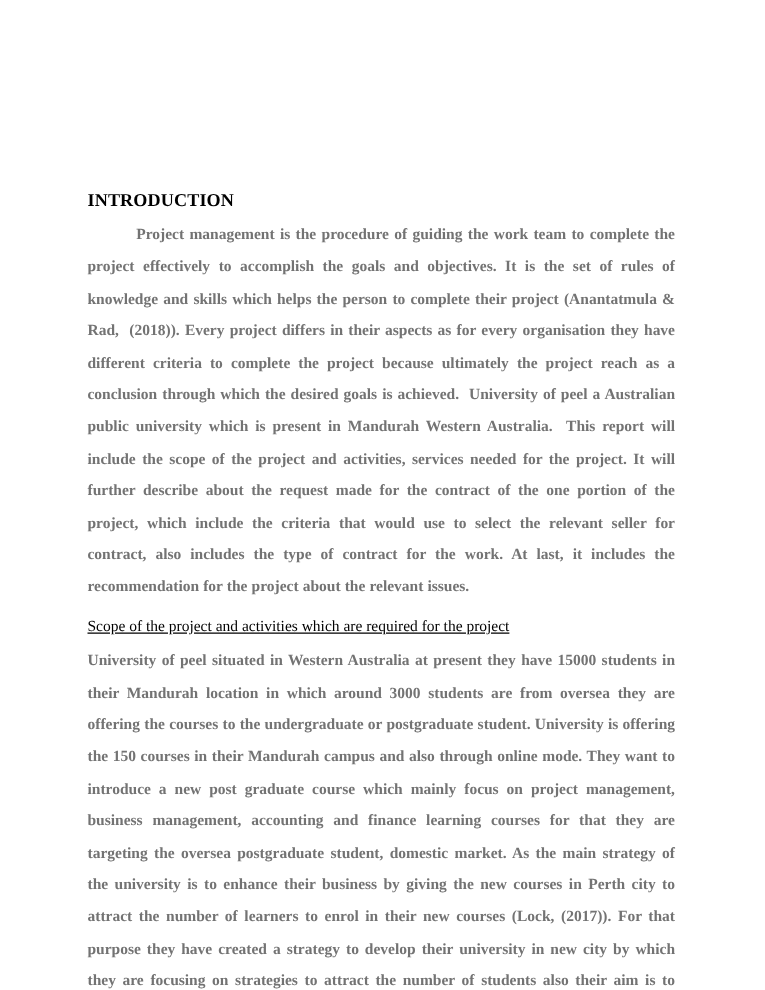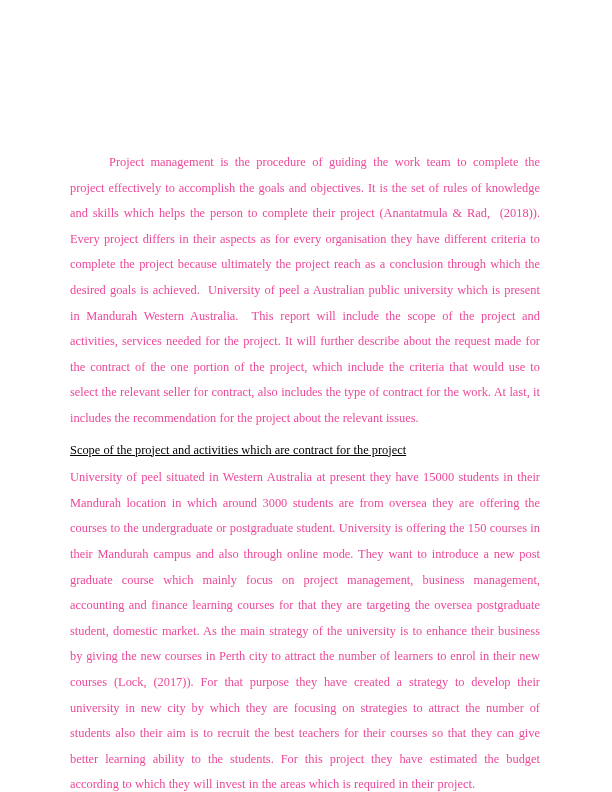--- a/index.html
+++ b/index.html
@@ -45,43 +45,44 @@
     margin: 4px 0 2px 0;
     display: inline-block;
     text-align: left;
   }
   .subheading-row {
     margin: 4px 0 2px 0;
   }
   .body-par {
     font-family: "Liberation Serif", "DejaVu Serif", serif;
     font-size: 12.4px;
-    font-weight: normal;
-    color: #ec4899;
+    font-weight: bold;
+    color: #737373;
     line-height: 25.6px;
     text-align: justify;
     text-justify: inter-word;
     margin: 0;
     white-space: pre-wrap;
     word-spacing: 0.2px;
   }
   .body-par.indented {
     text-indent: 39px;
   }
 </style>
 </head>
 <body>
 
 <div class="page">
   <div class="content">
 
+    <h1 class="doc-heading">INTRODUCTION</h1>
 
     <p class="body-par indented">Project management is the procedure of guiding the work team to complete the project effectively to accomplish the goals and objectives. It is the set of rules of knowledge and skills which helps the person to complete their project (Anantatmula &amp; Rad,  (2018)). Every project differs in their aspects as for every organisation they have different criteria to complete the project because ultimately the project reach as a conclusion through which the desired goals is achieved.  University of peel a Australian public university which is present in Mandurah Western Australia.  This report will include the scope of the project and activities, services needed for the project. It will further describe about the request made for the contract of the one portion of the project, which include the criteria that would use to select the relevant seller for contract, also includes the type of contract for the work. At last, it includes the recommendation for the project about the relevant issues.</p>
 
 
     <div class="subheading-row">
-      <span class="doc-subheading">Scope of the project and activities which are contract for the project</span>
+      <span class="doc-subheading">Scope of the project and activities which are required for the project</span>
     </div>
 
     <p class="body-par">University of peel situated in Western Australia at present they have 15000 students in their Mandurah location in which around 3000 students are from oversea they are offering the courses to the undergraduate or postgraduate student. University is offering the 150 courses in their Mandurah campus and also through online mode. They want to introduce a new post graduate course which mainly focus on project management, business management, accounting and finance learning courses for that they are targeting the oversea postgraduate student, domestic market. As the main strategy of the university is to enhance their business by giving the new courses in Perth city to attract the number of learners to enrol in their new courses (Lock, (2017)). For that purpose they have created a strategy to develop their university in new city by which they are focusing on strategies to attract the number of students also their aim is to recruit the best teachers for their courses so that they can give better learning ability to the students. For this project they have estimated the budget according to which they will invest in the areas which is required in their project.</p>
 
   </div>
 </div>
 
 </body></html>

